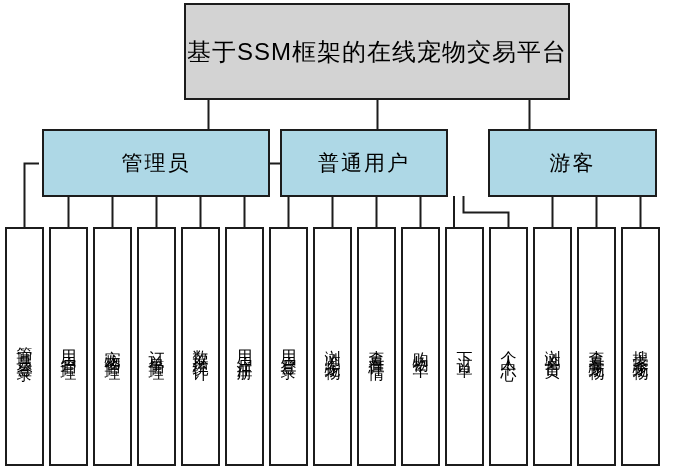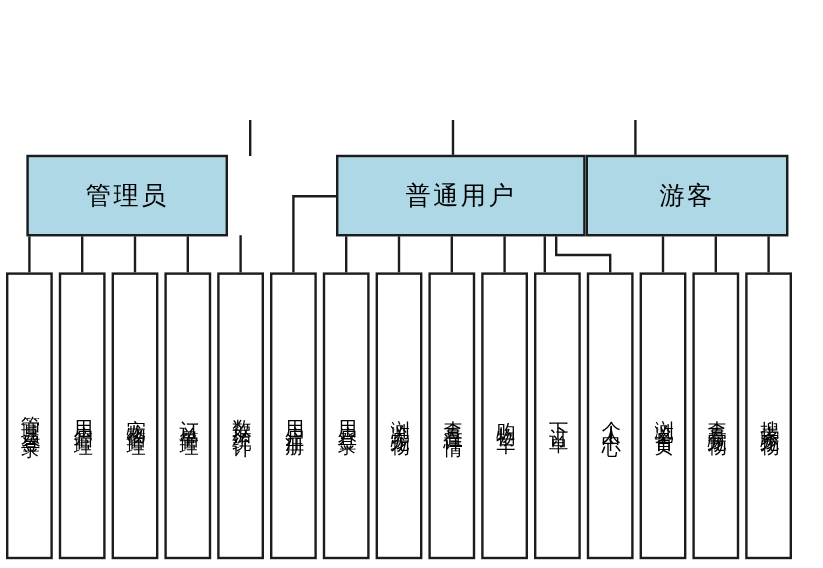--- a/index.html
+++ b/index.html
@@ -63,24 +63,25 @@
       M332.5 196 L332.5 228
       M376.5 196 L376.5 228
       M420.5 196 L420.5 228
       M454 196 L454 228
       M463.5 196 L463.5 212.5 L508.5 212.5 L508.5 228
       M552.5 196 L552.5 228
       M596.5 196 L596.5 228
       M640.5 196 L640.5 228"></path>
   </svg>
 
+  <div class="box title-node">基于SSM框架的在线宠物交易平台</div>
 
   <div id="group-layer">
-      <div class="box group-node" style="left: 22px; width: 168px;">管理员</div>
-      <div class="box group-node" style="left: 280px; width: 208px;">普通用户</div>
+      <div class="box group-node" style="left: 42px; width: 228px;">管理员</div>
+      <div class="box group-node" style="left: 280px; width: 168px;">普通用户</div>
       <div class="box group-node" style="left: 488px; width: 169px;">游客</div>
     </div>
   <div id="leaf-layer">
       <div class="box leaf-node" style="left: 5px;">
         <span class="vtext">管理员登录</span>
       </div>
       <div class="box leaf-node" style="left: 49px;">
         <span class="vtext">用户管理</span>
       </div>
       <div class="box leaf-node" style="left: 93px;">

